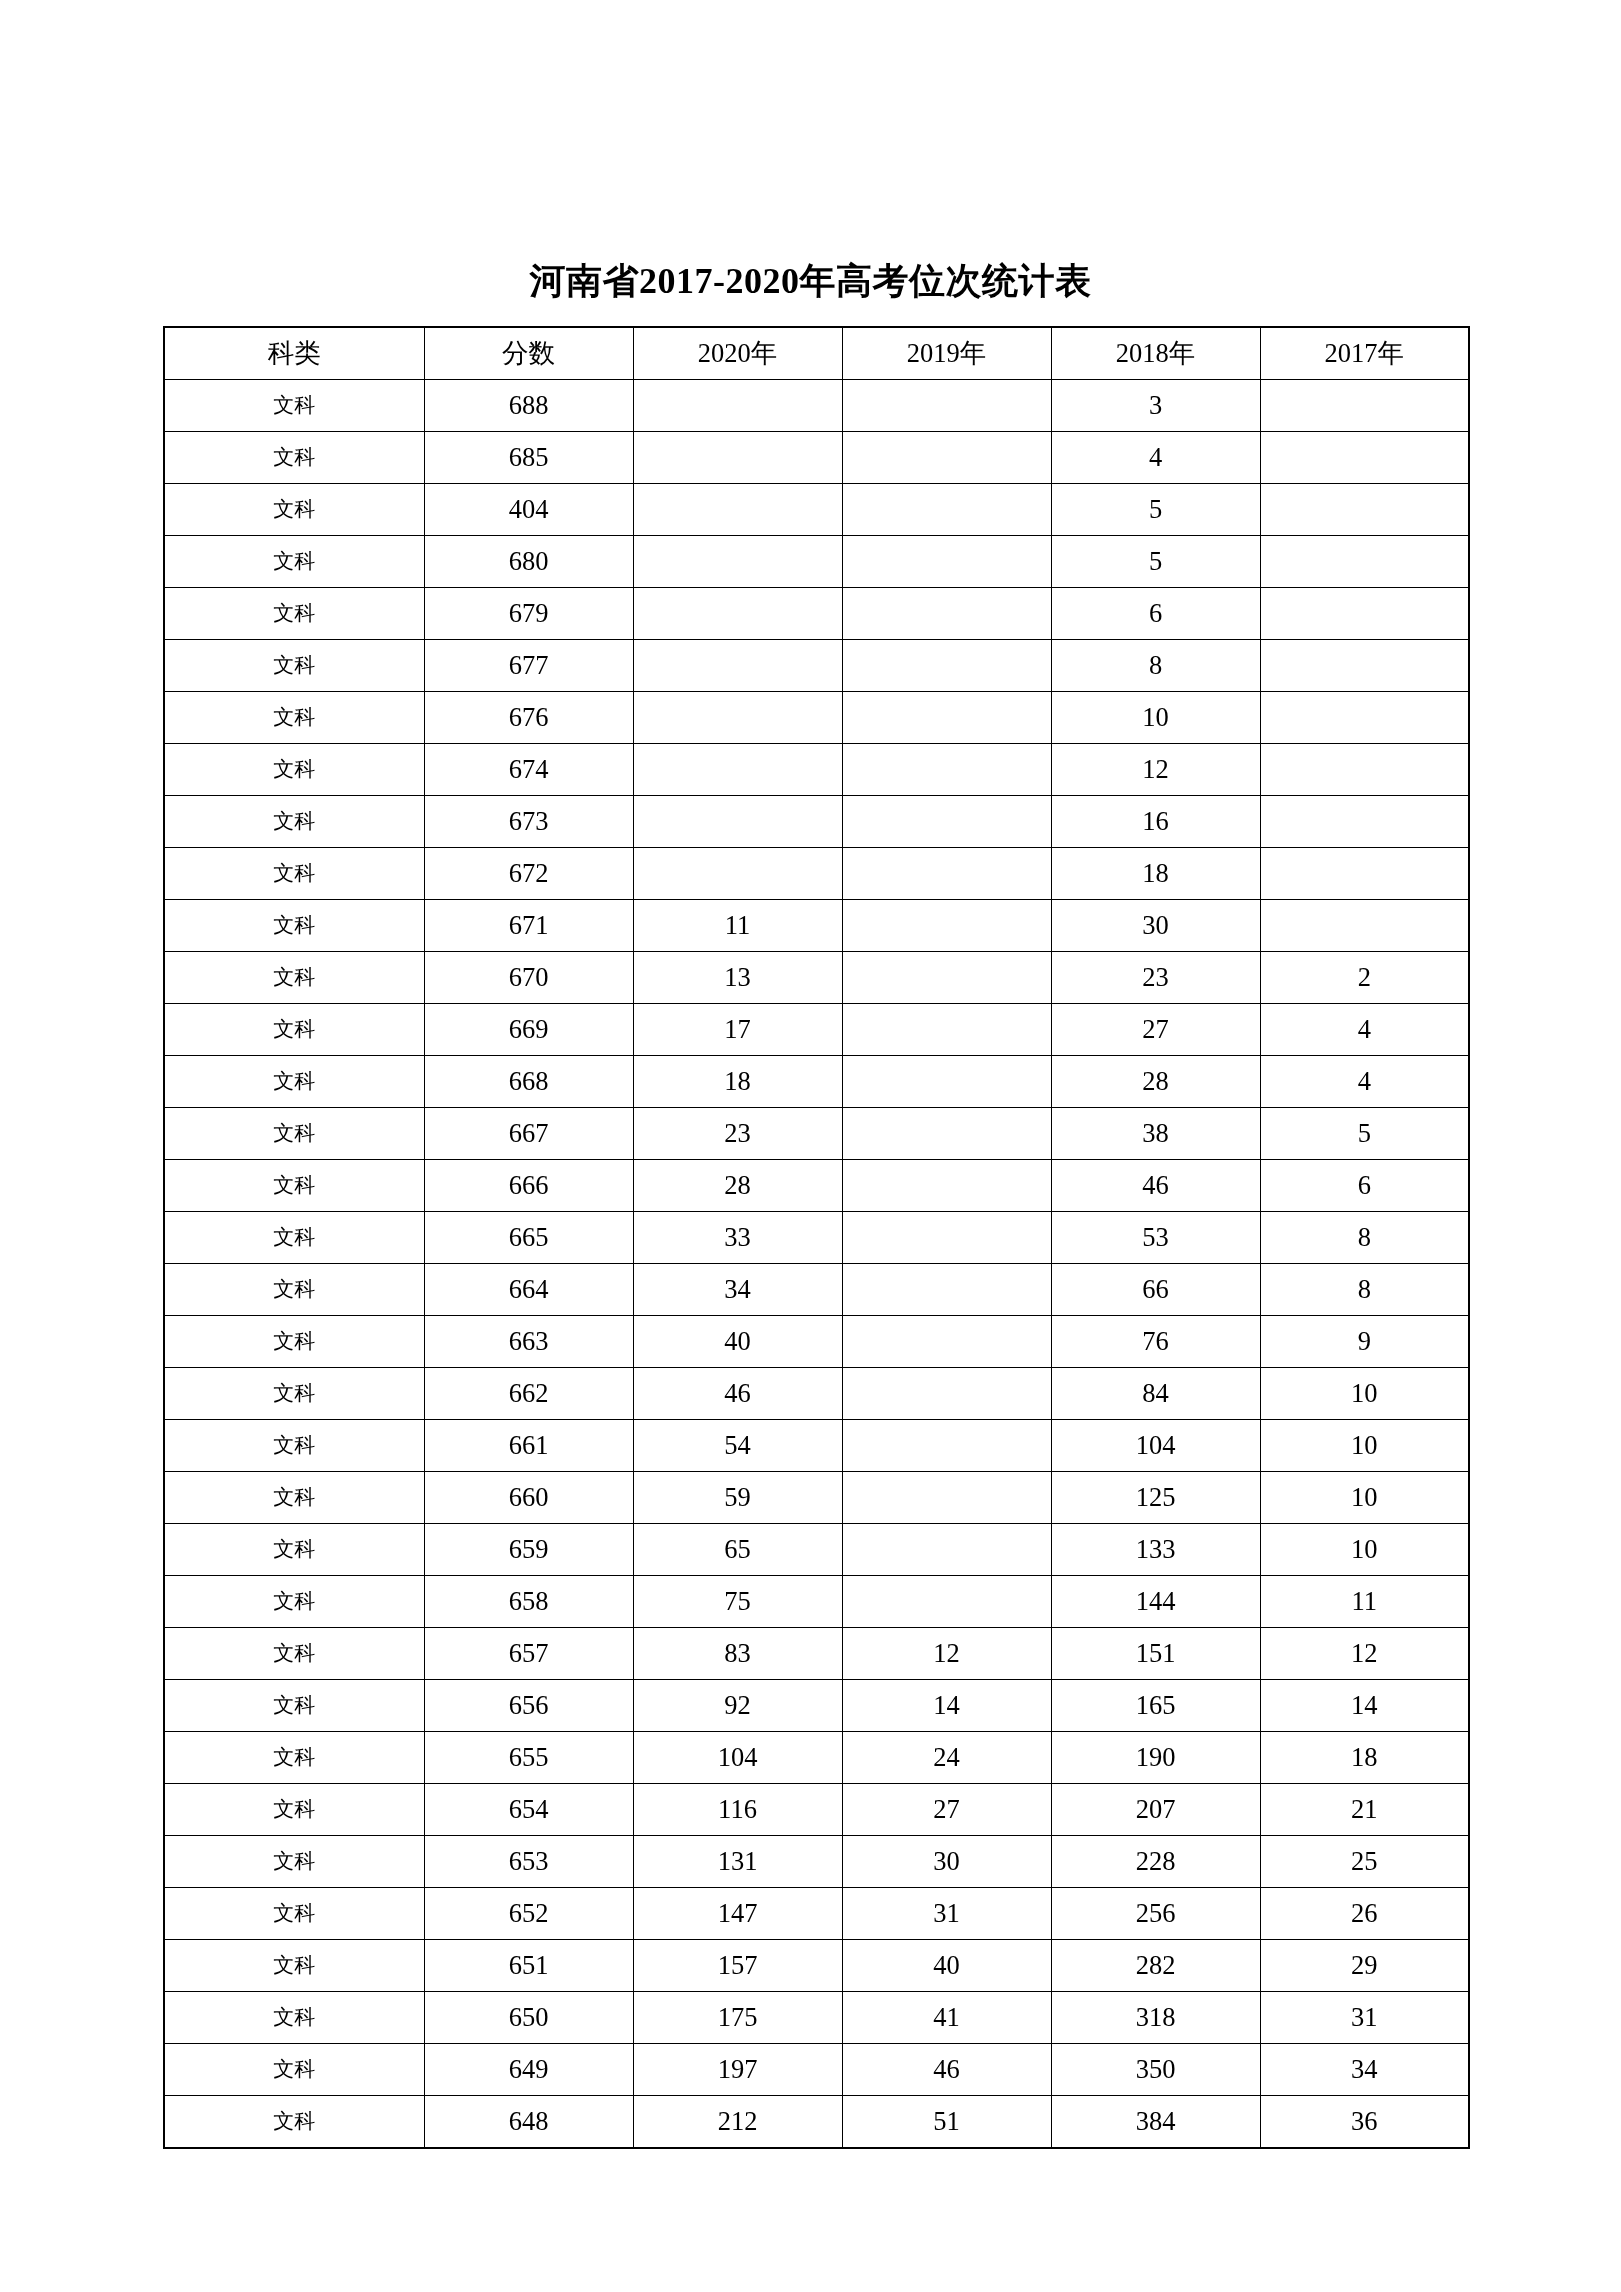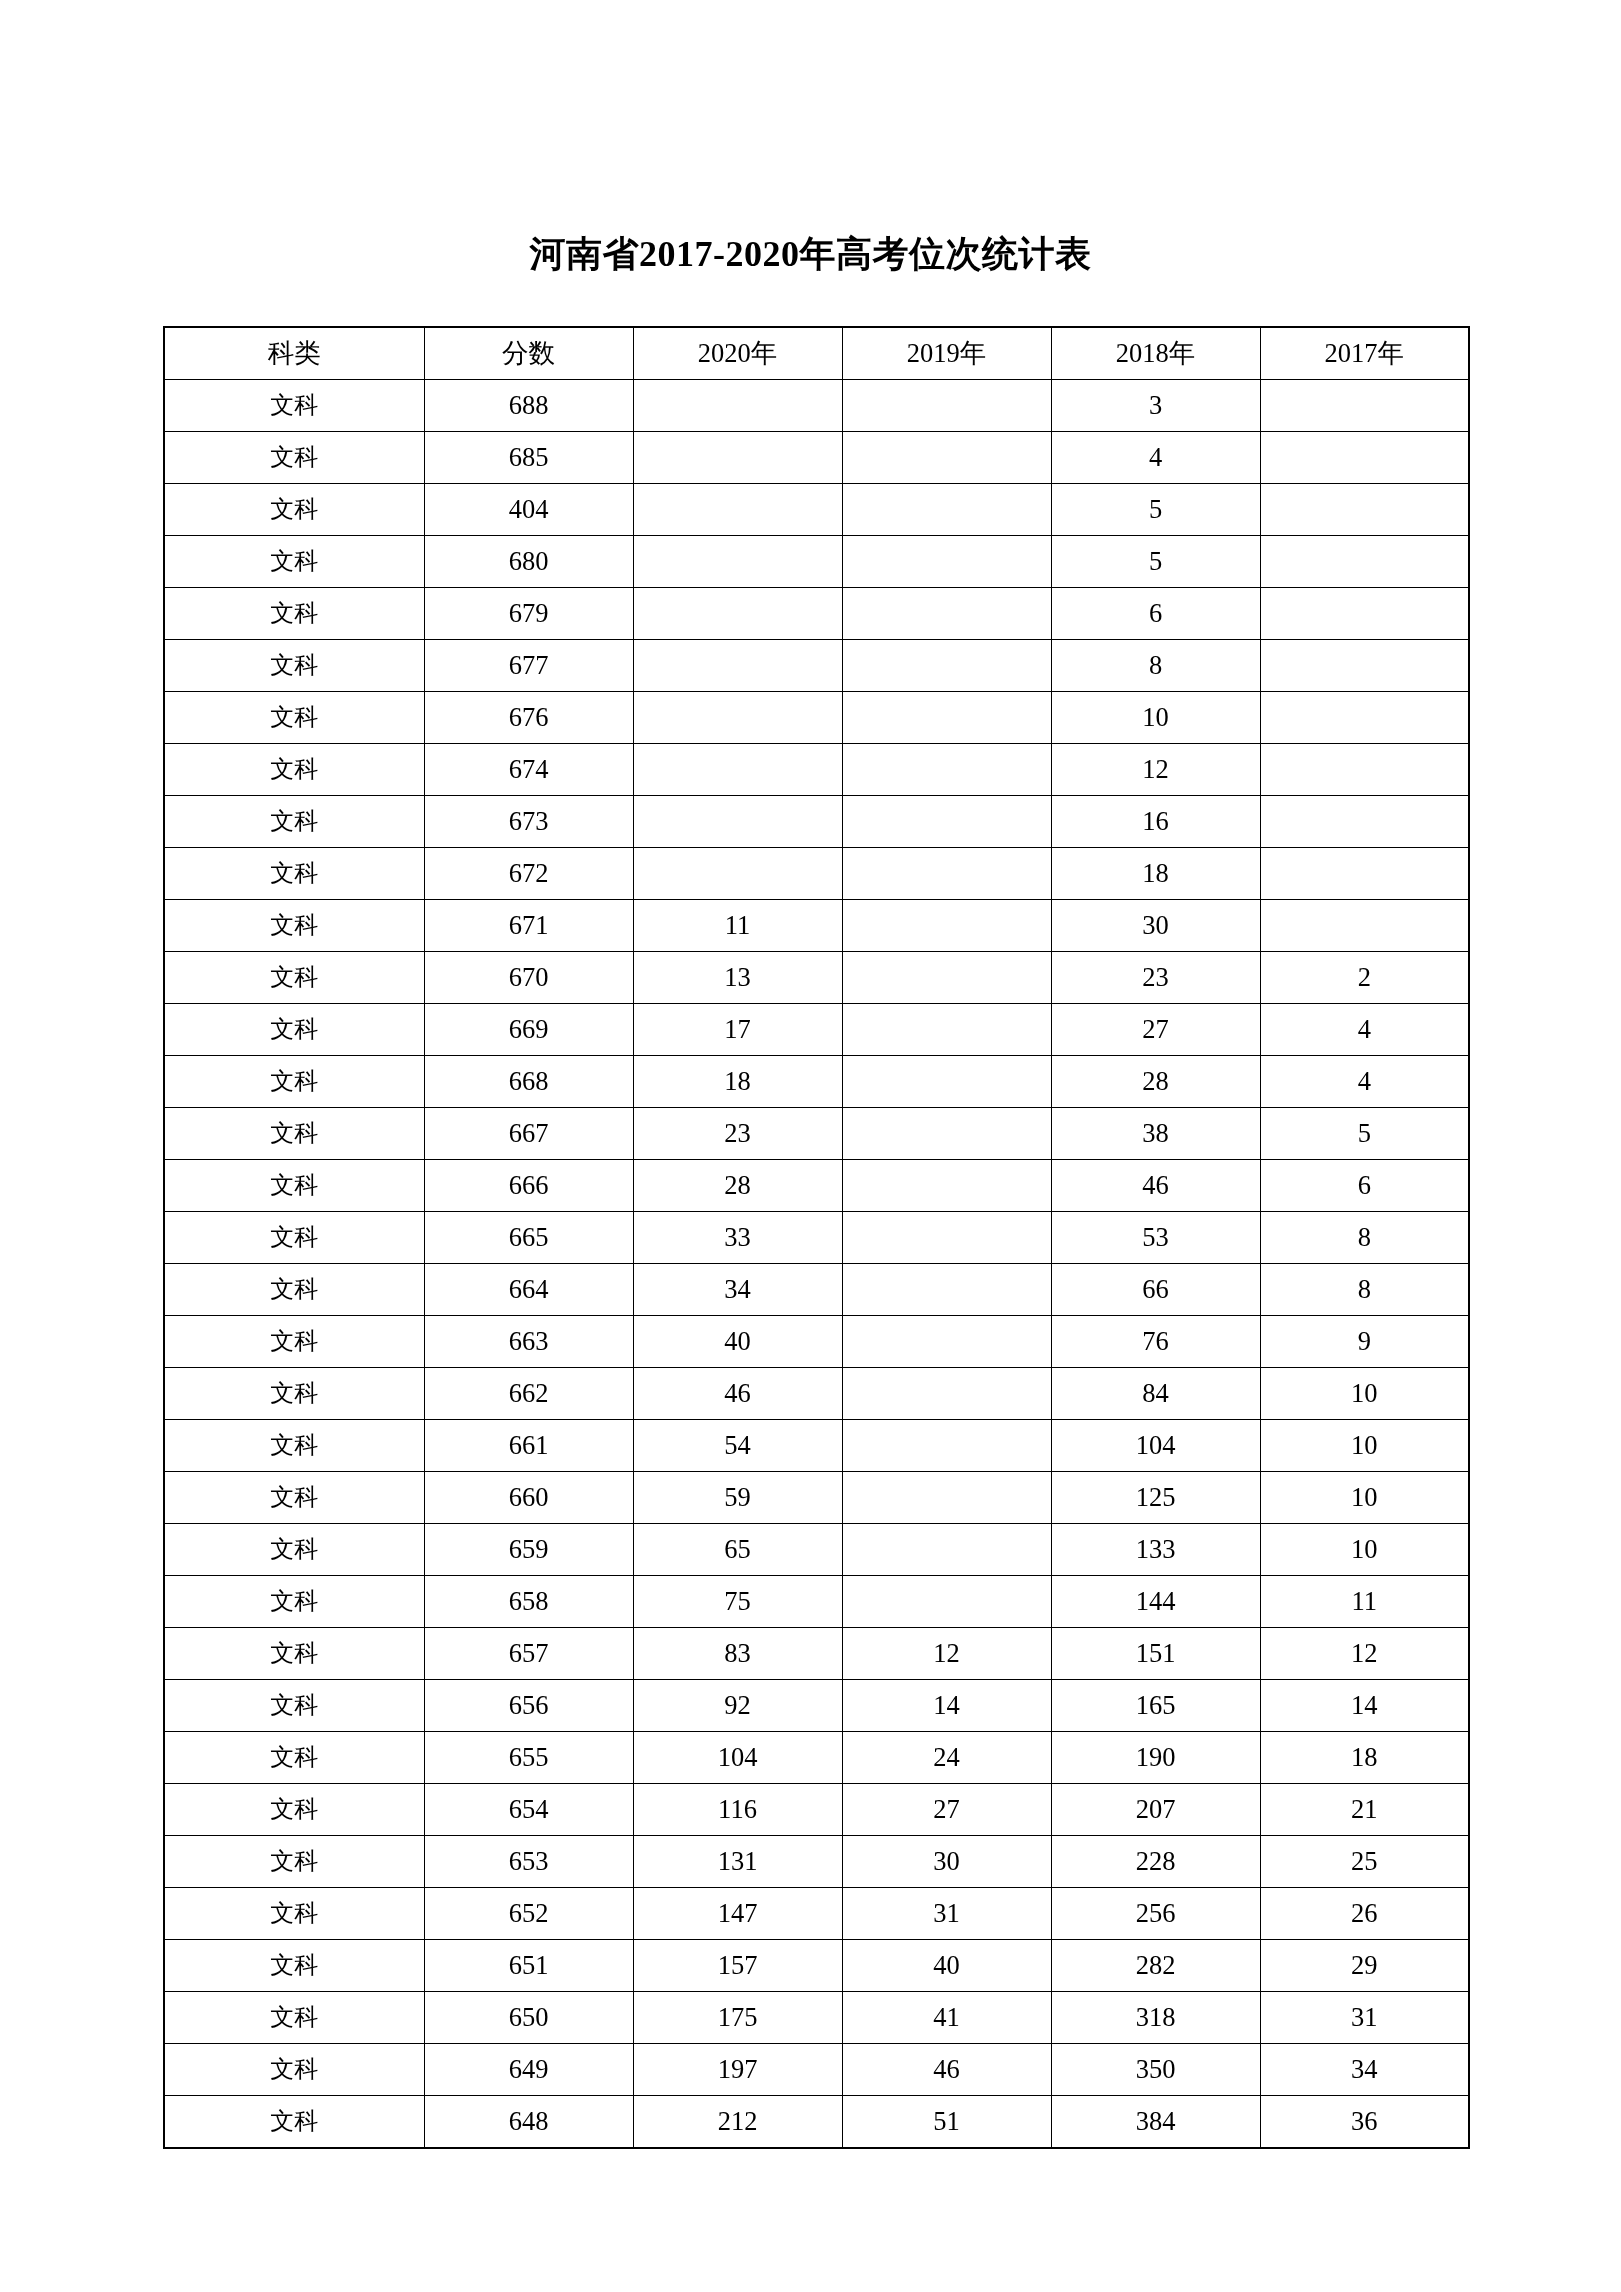--- a/index.html
+++ b/index.html
@@ -17,21 +17,21 @@
   .page {
     position: relative;
     width: 1621px;
     height: 2293px;
     box-sizing: border-box;
   }
 
   .doc-title {
     position: absolute;
     left: 0;
-    top: 233px;
+    top: 260px;
     width: 1621px;
     text-align: center;
     font-family: "Liberation Serif", "DejaVu Serif", serif;
     font-size: 36px;
     font-weight: bold;
     letter-spacing: 0.5px;
     color: #000000;
     line-height: 43px;
   }
 
@@ -69,21 +69,21 @@
     line-height: 51px;
     overflow: hidden;
     white-space: nowrap;
   }
 
   table.stat-table thead th {
     font-weight: normal;
   }
 
   table.stat-table td.cell-subject {
-    font-size: 24px;
+    font-size: 21px;
   }
 
   table.stat-table td.cell-empty {
     color: transparent;
   }
 </style>
 </head>
 <body>
 
 <div class="page">

